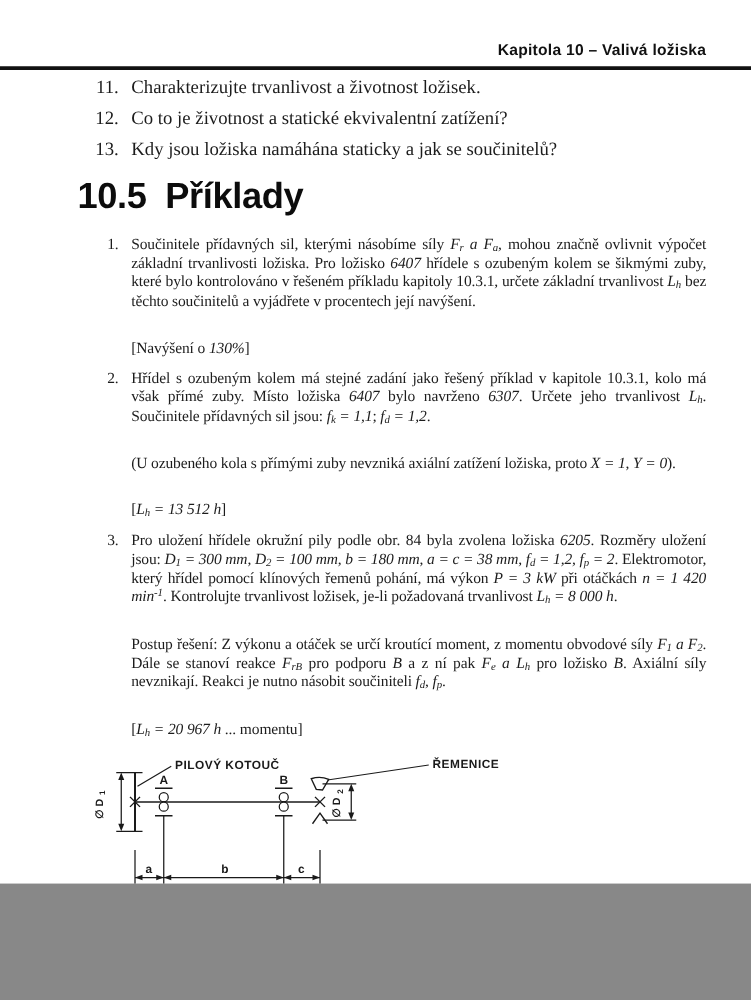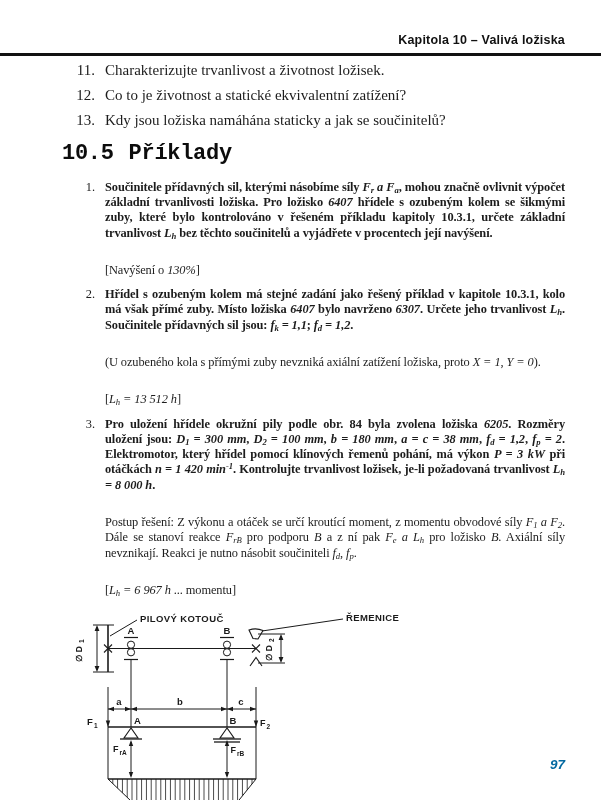--- a/index.html
+++ b/index.html
@@ -1,40 +1,40 @@
 <!DOCTYPE html>
 <html><head>
 <meta charset="utf-8">
 <style>
   html,body{margin:0;padding:0;background:#888;}
   .page{
-    position:relative;width:601px;height:800px;background:#ffffff;
+    position:relative;width:601px;height:707px;background:#ffffff;
     margin:0 auto;overflow:hidden;color:#1c1c1c;
     font-family:"Liberation Serif", serif;
   }
   .chapter-header{
     position:absolute;top:33px;right:36px;
     font-family:"Liberation Sans",sans-serif;font-weight:bold;font-size:12.5px;
     color:#111;letter-spacing:.2px;
   }
   .header-rule{position:absolute;top:53px;left:0;right:0;height:3px;background:#111;}
   .content{position:absolute;top:63px;left:63px;right:36px;}
   .q-row{display:flex;margin-bottom:10px;font-size:15px;line-height:15.2px;}
   .q-num{flex:0 0 32px;text-align:right;}
   .q-text{margin-left:10px;}
   .section-heading{
     margin:12px 0 14px -1px;
-    font-family:Liberation Mono, monospace;font-weight:bold;font-size:22px;
+    font-family:Liberation Sans, sans-serif;font-weight:bold;font-size:29px;
     color:#0c0c0c;letter-spacing:-.3px;
   }
   .section-heading .gap{display:inline-block;width:15px;}
   .p-row{display:flex;margin-bottom:9px;font-size:12.4px;line-height:15.3px;}
   .p-num{flex:0 0 32px;text-align:right;}
   .p-body{margin-left:10px;flex:1;}
-  .p-par{text-align:justify;letter-spacing:-.1px;font-weight:bold;}
+  .p-par{text-align:justify;letter-spacing:-.1px;}
   .p-sub{margin-top:22px;text-align:justify;letter-spacing:-.1px;}
   .it{font-style:italic;}
   sub,sup{line-height:0;font-size:70%;}
   sub{vertical-align:-0.2em;}
   sup{vertical-align:0.45em;}
   .figure-block{margin-top:6px;margin-left:-3px;}
   .figure-caption{
     margin:16px 0 0 9px;font-size:12.6px;font-weight:bold;font-style:italic;color:#0c4a6e;
   }
   .page-number{
@@ -88,21 +88,21 @@
           <div class="p-sub"><span>(U ozubeného kola s přímými zuby nevzniká axiální zatížení ložiska, proto </span><span class="it">X</span><span class="it"> = 1</span><span>, </span><span class="it">Y</span><span class="it"> = 0</span><span>).</span></div>
           <div class="p-sub"><span>[</span><span class="it">L</span><sub class="it">h</sub><span class="it"> = 13 512 h</span><span>]</span></div>
         </div>
       </div>
 
       <div class="p-row">
         <div class="p-num">3.</div>
         <div class="p-body">
           <div class="p-par"><span>Pro uložení hřídele okružní pily podle obr. 84 byla zvolena ložiska </span><span class="it">6205</span><span>. Rozměry uložení jsou: </span><span class="it">D</span><sub class="it">1</sub><span class="it"> = 300 mm</span><span>, </span><span class="it">D</span><sub class="it">2</sub><span class="it"> = 100 mm</span><span>, </span><span class="it">b</span><span class="it"> = 180 mm</span><span>, </span><span class="it">a</span><span class="it"> = </span><span class="it">c</span><span class="it"> = 38 mm</span><span>, </span><span class="it">f</span><sub class="it">d</sub><span class="it"> = 1,2</span><span>, </span><span class="it">f</span><sub class="it">p</sub><span class="it"> = 2</span><span>. Elektromotor, který hřídel pomocí klínových řemenů pohání, má výkon </span><span class="it">P</span><span class="it"> = 3 kW</span><span> při otáčkách </span><span class="it">n</span><span class="it"> = 1 420 min</span><sup class="it">-1</sup><span>. Kontrolujte trvanlivost ložisek, je-li požadovaná trvanlivost </span><span class="it">L</span><sub class="it">h</sub><span class="it"> = 8 000 h</span><span>.</span></div>
           <div class="p-sub"><span>Postup řešení: Z výkonu a otáček se určí kroutící moment, z momentu obvodové síly </span><span class="it">F</span><sub class="it">1</sub><span class="it"> a </span><span class="it">F</span><sub class="it">2</sub><span>. Dále se stanoví reakce </span><span class="it">F</span><sub class="it">rB</sub><span> pro podporu </span><span class="it">B</span><span> a z ní pak </span><span class="it">F</span><sub class="it">e</sub><span class="it"> a </span><span class="it">L</span><sub class="it">h</sub><span> pro ložisko </span><span class="it">B</span><span>. Axiální síly nevznikají. Reakci je nutno násobit součiniteli </span><span class="it">f</span><sub class="it">d</sub><span>, </span><span class="it">f</span><sub class="it">p</sub><span>.</span></div>
-          <div class="p-sub"><span>[</span><span class="it">L</span><sub class="it">h</sub><span class="it"> = 6 967 h</span><span> ... momentu]</span></div>
+          <div class="p-sub"><span>[</span><span class="it">L</span><sub class="it">h</sub><span class="it"> = 20 967 h</span><span> ... momentu]</span></div>
         </div>
       </div>
     </div>
 
     <div class="figure-block">
       <svg width="360" height="226" viewBox="60 492 360 226" stroke-linecap="butt" fill="none">
 
         <defs>
           <pattern id="hatch" width="4.8" height="8" patternUnits="userSpaceOnUse">
             <path d="M2.4,0 V8" stroke="#1a1a1a" stroke-width="0.8"></path>

